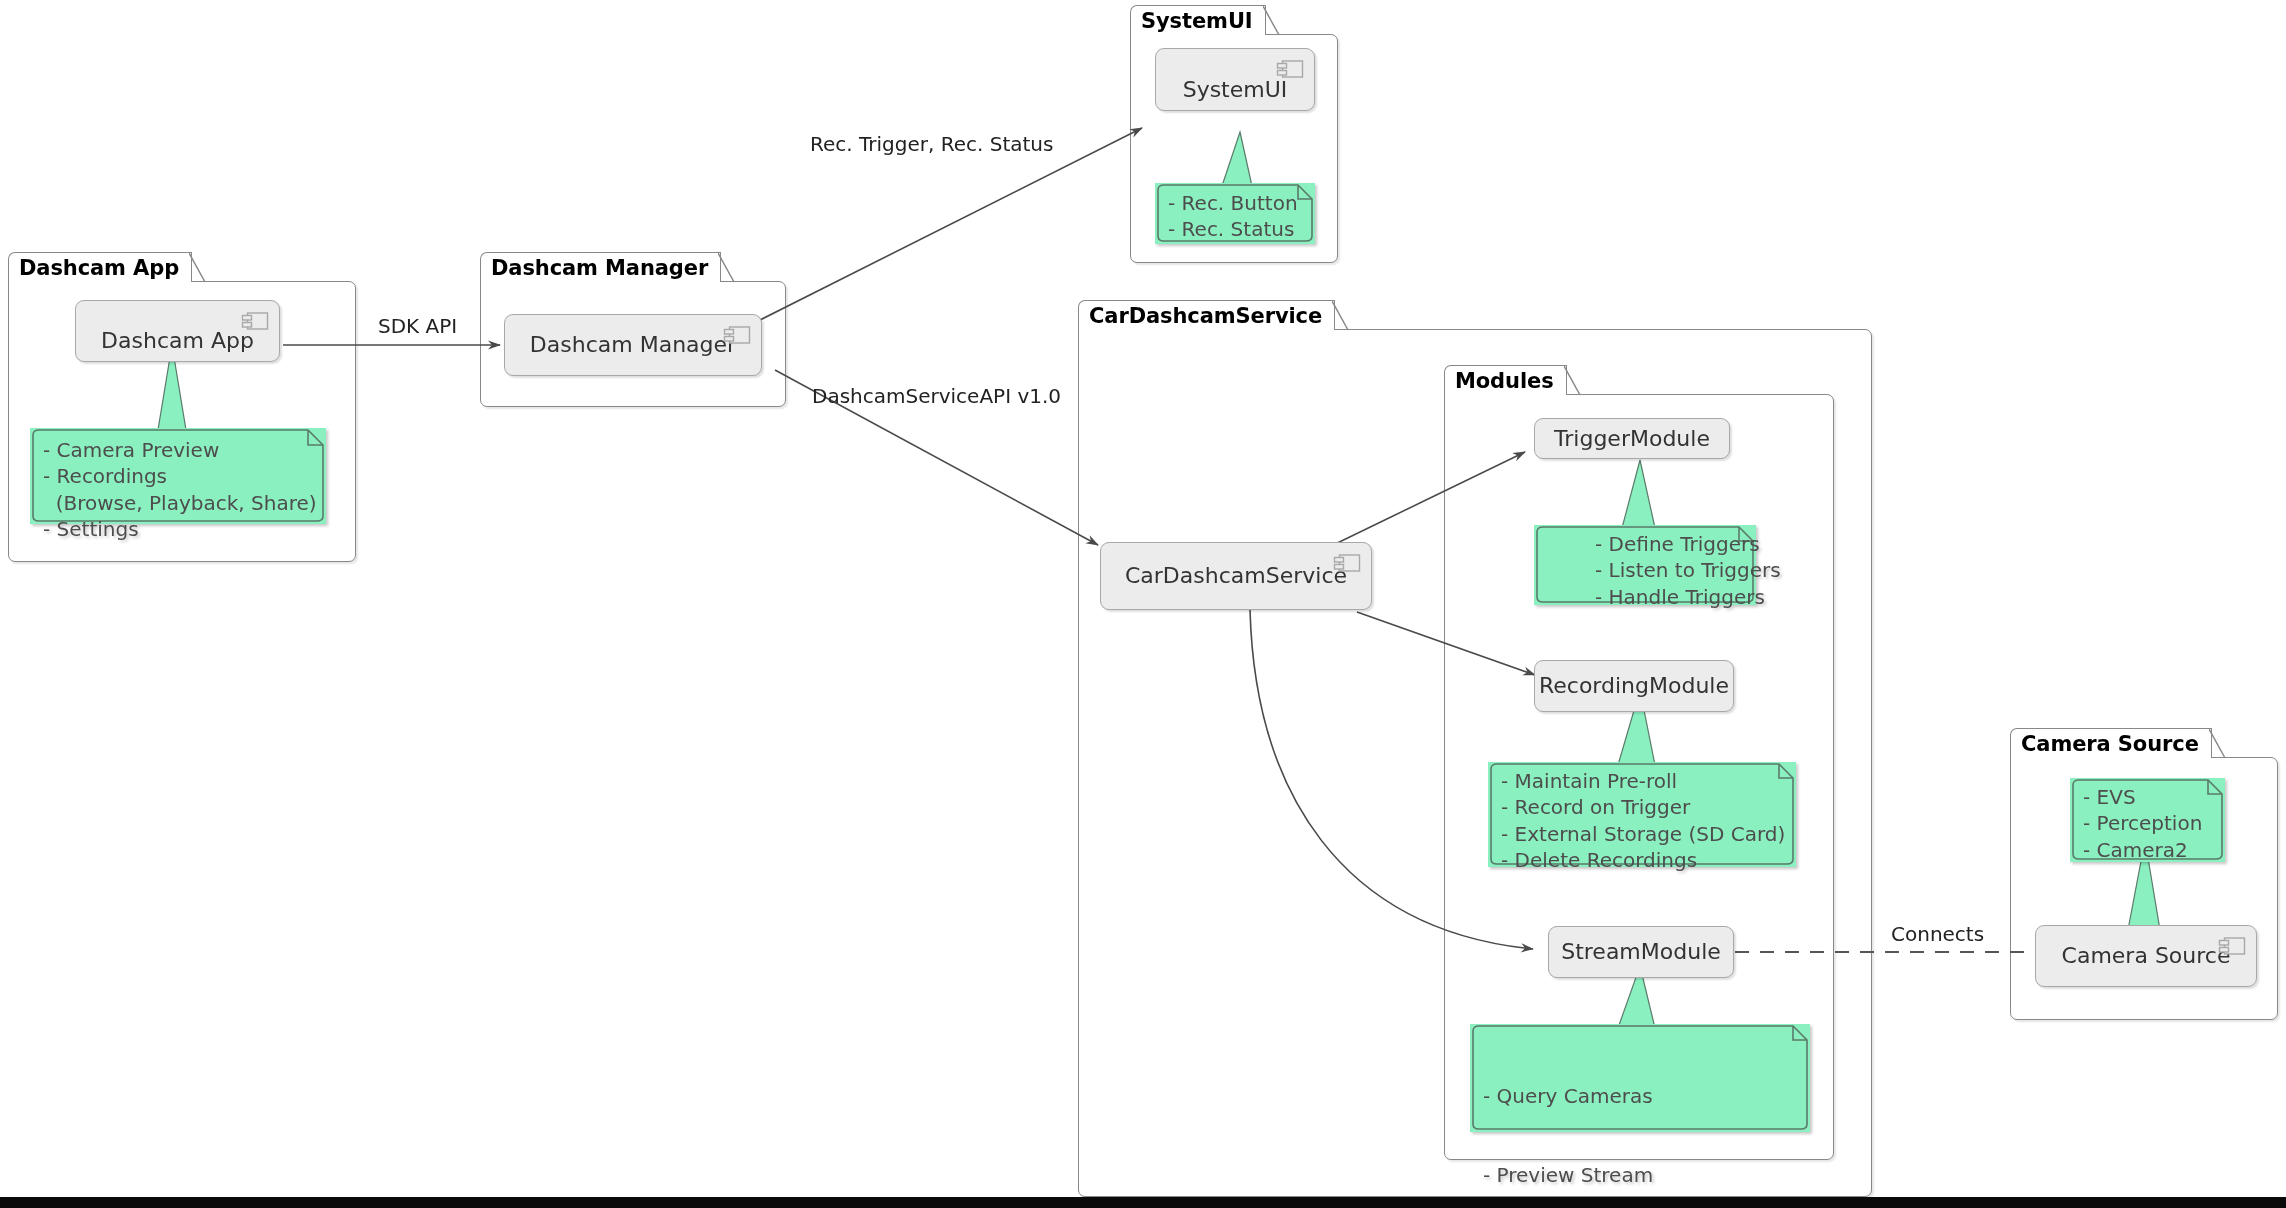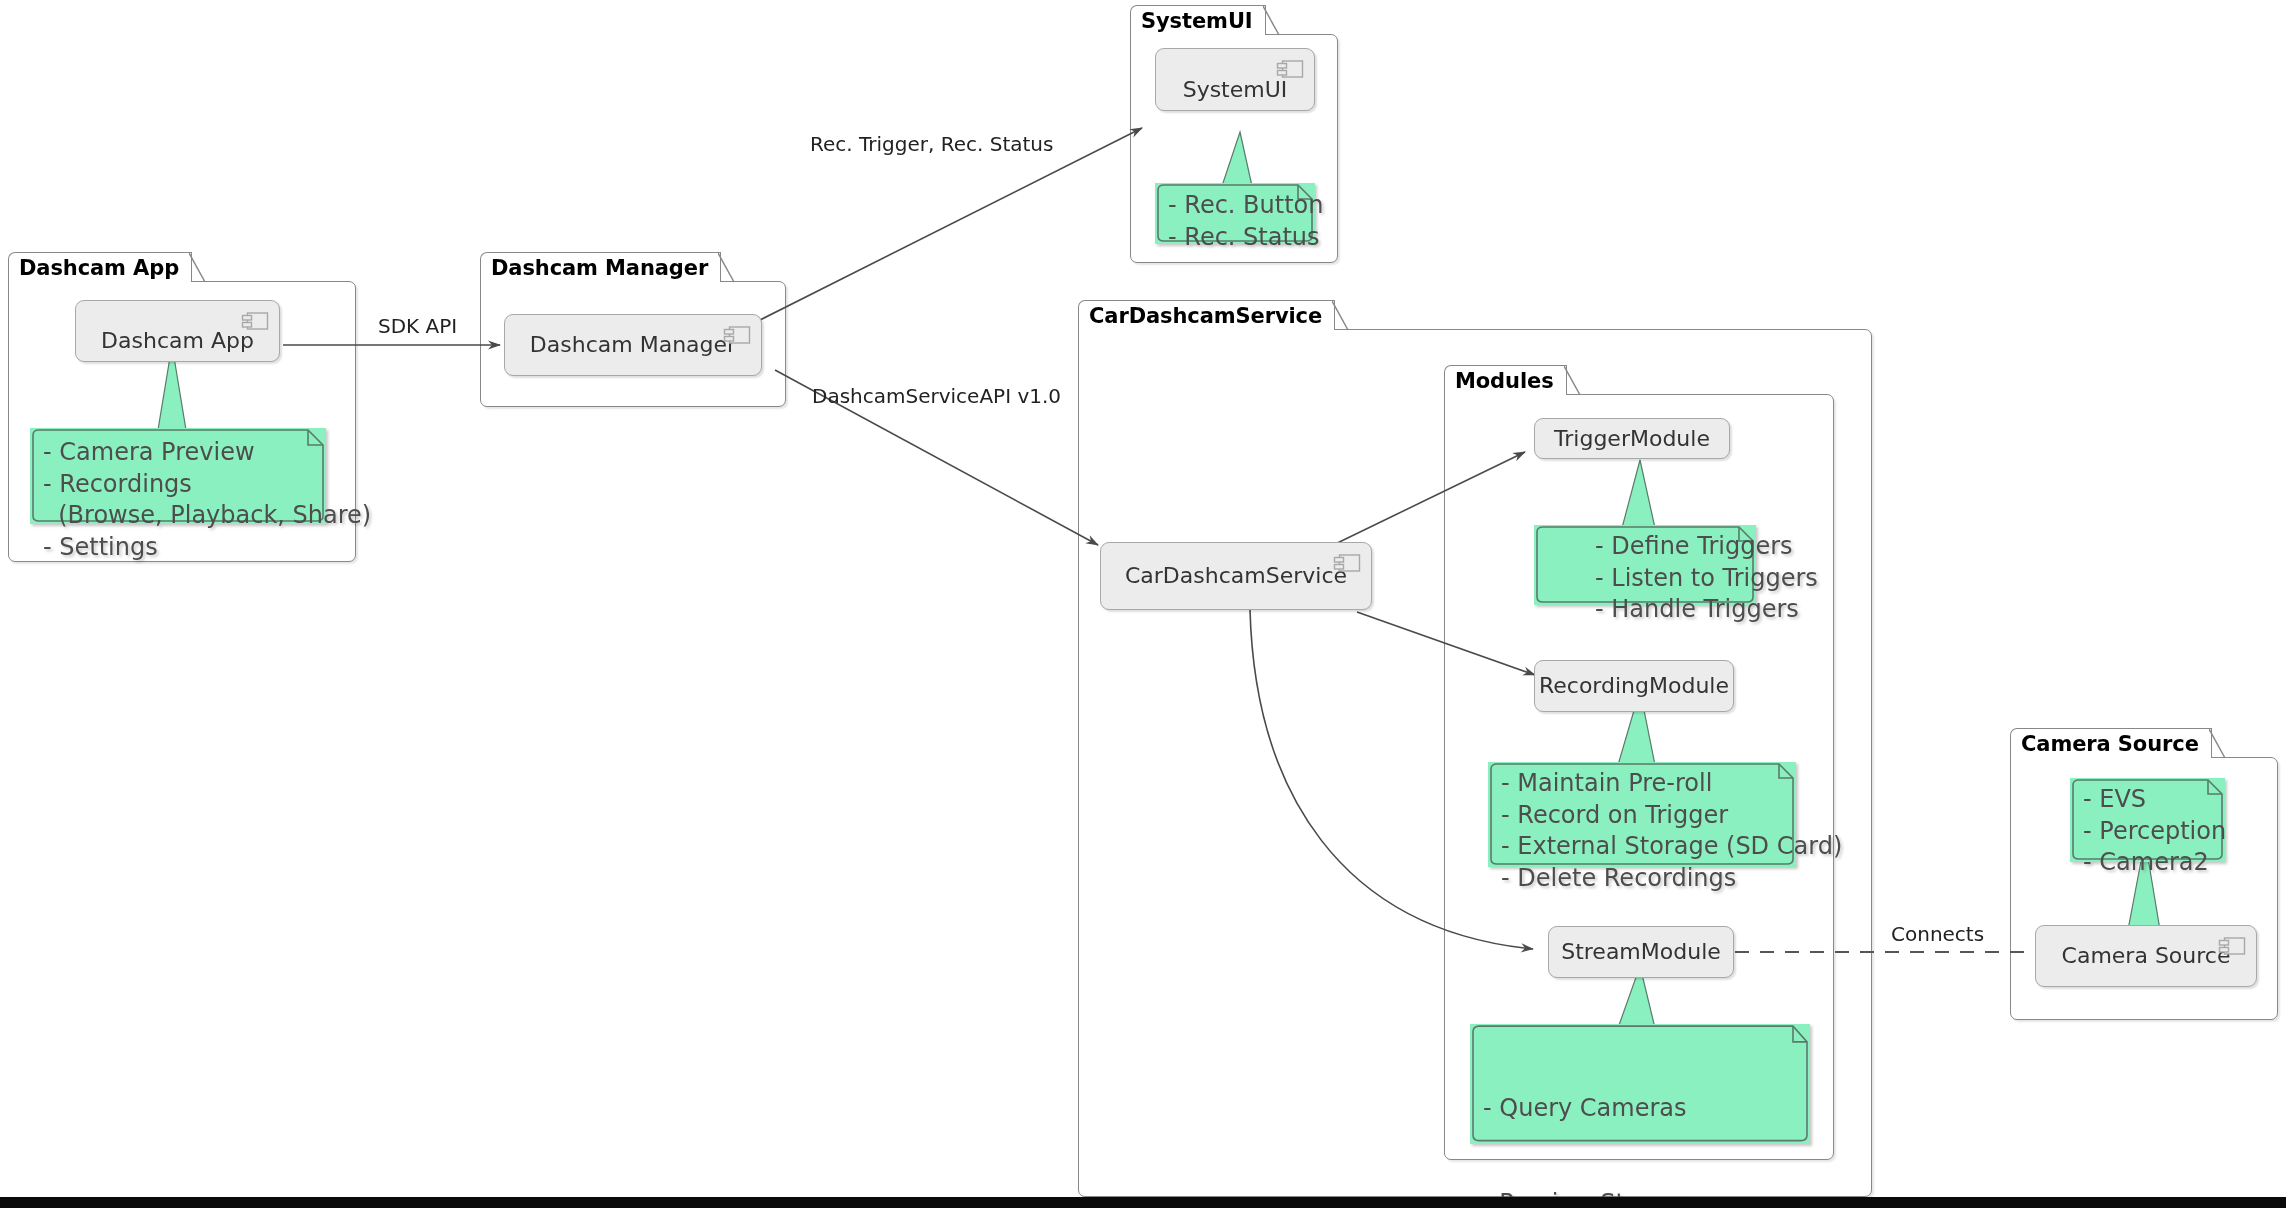--- a/index.html
+++ b/index.html
@@ -61,21 +61,21 @@
   
   .note {
     position:absolute;
     background:#8BF0C0;
     z-index:5;
     filter:drop-shadow(2px 2px 1.5px rgba(0,0,0,0.22));
   }
   .note-svg { position:absolute; left:0; top:0; width:100%; height:100%; }
   .note-text {
     position:relative; z-index:2;
-    font-size:24px; color:#4D4D4D;
+    font-size:20px; color:#4D4D4D;
     padding:9px 14px 8px 13px;
     line-height:1.32; white-space:pre;
   }
 
   
   .edge-label {
     position:absolute; font-size:20px; color:#222222;
     white-space:nowrap; z-index:7; background:transparent;
   }
 
@@ -283,21 +283,21 @@
     </svg>
     <div class="note-text" style="padding-top:6px;">- Maintain Pre-roll
 - Record on Trigger
 - External Storage (SD Card)
 - Delete Recordings</div>
   </div>
 
   <div class="comp comp-centered" style="left:1548px; top:926px; width:186px; height:52px;">
     <span class="comp-label">StreamModule</span>
   </div>
-  <div class="note" style="left:1470px; top:1024px; width:340px; height:120px;">
+  <div class="note" style="left:1470px; top:1024px; width:340px; height:108px;">
     <svg class="note-svg" viewBox="0 0 340 108" preserveAspectRatio="none">
       <path d="M3,7 Q3,2 9,2 L323,2 L337,16 L337,100 Q337,105 331,105 L9,105 Q3,105 3,100 Z" fill="#8BF0C0" stroke="#5a7a6a" stroke-width="1.6"></path>
       <path d="M323,2 L323,16 L337,16" fill="none" stroke="#5a7a6a" stroke-width="1.6"></path>
     </svg>
     <div class="note-text" style="padding-top:6px;">
       <div>- Query Cameras</div>
       <div>- Preview Stream</div>
       
       
     </div>

